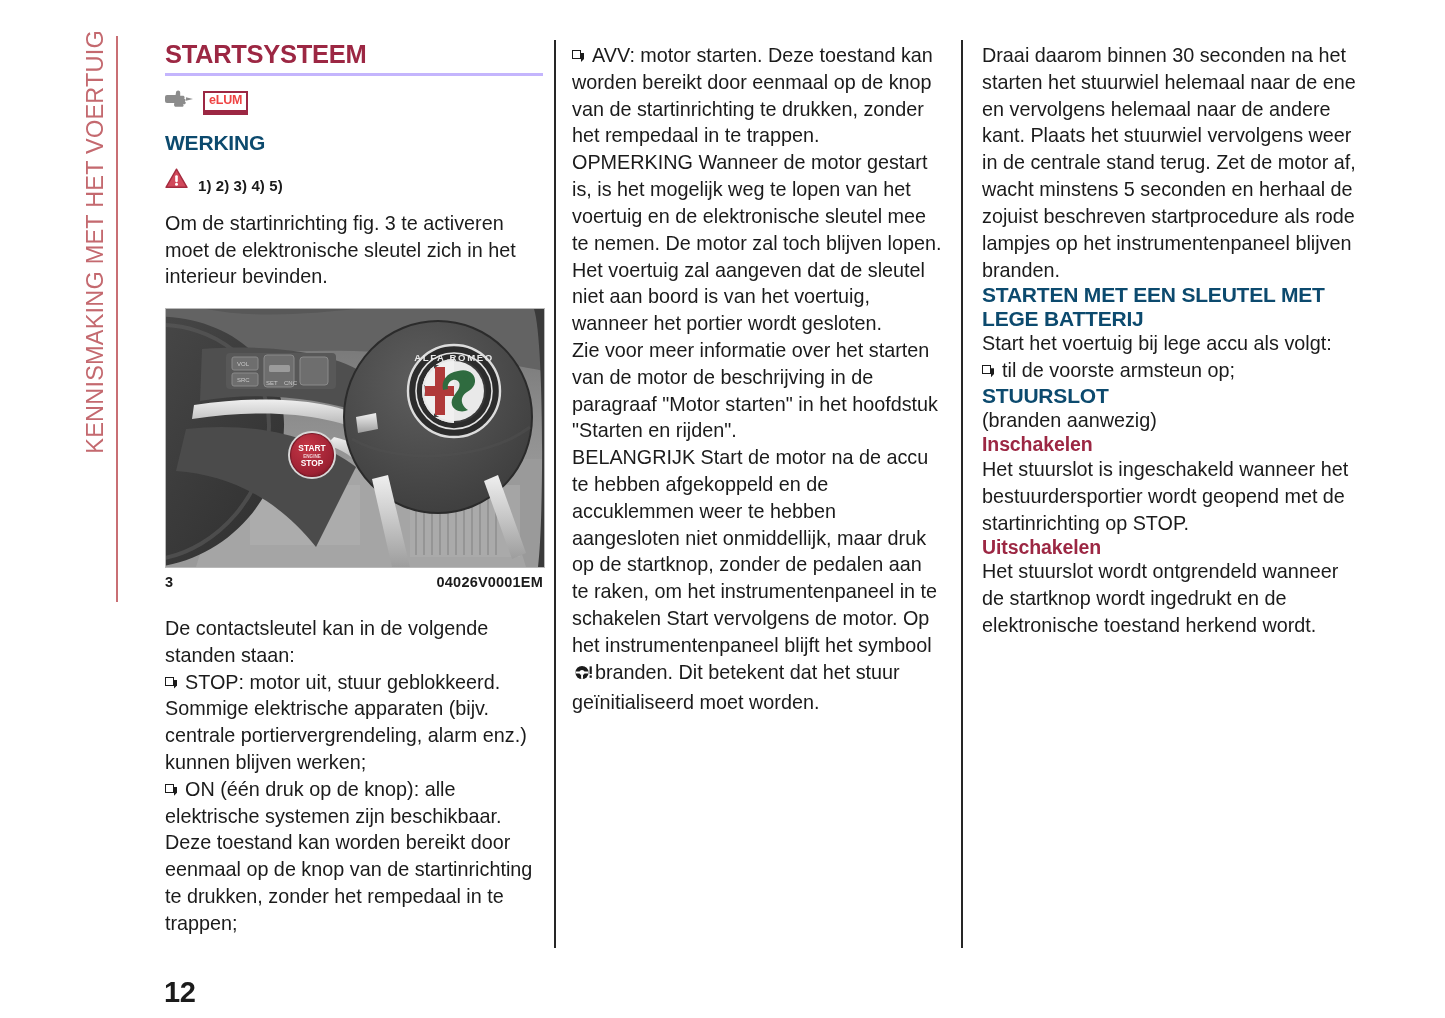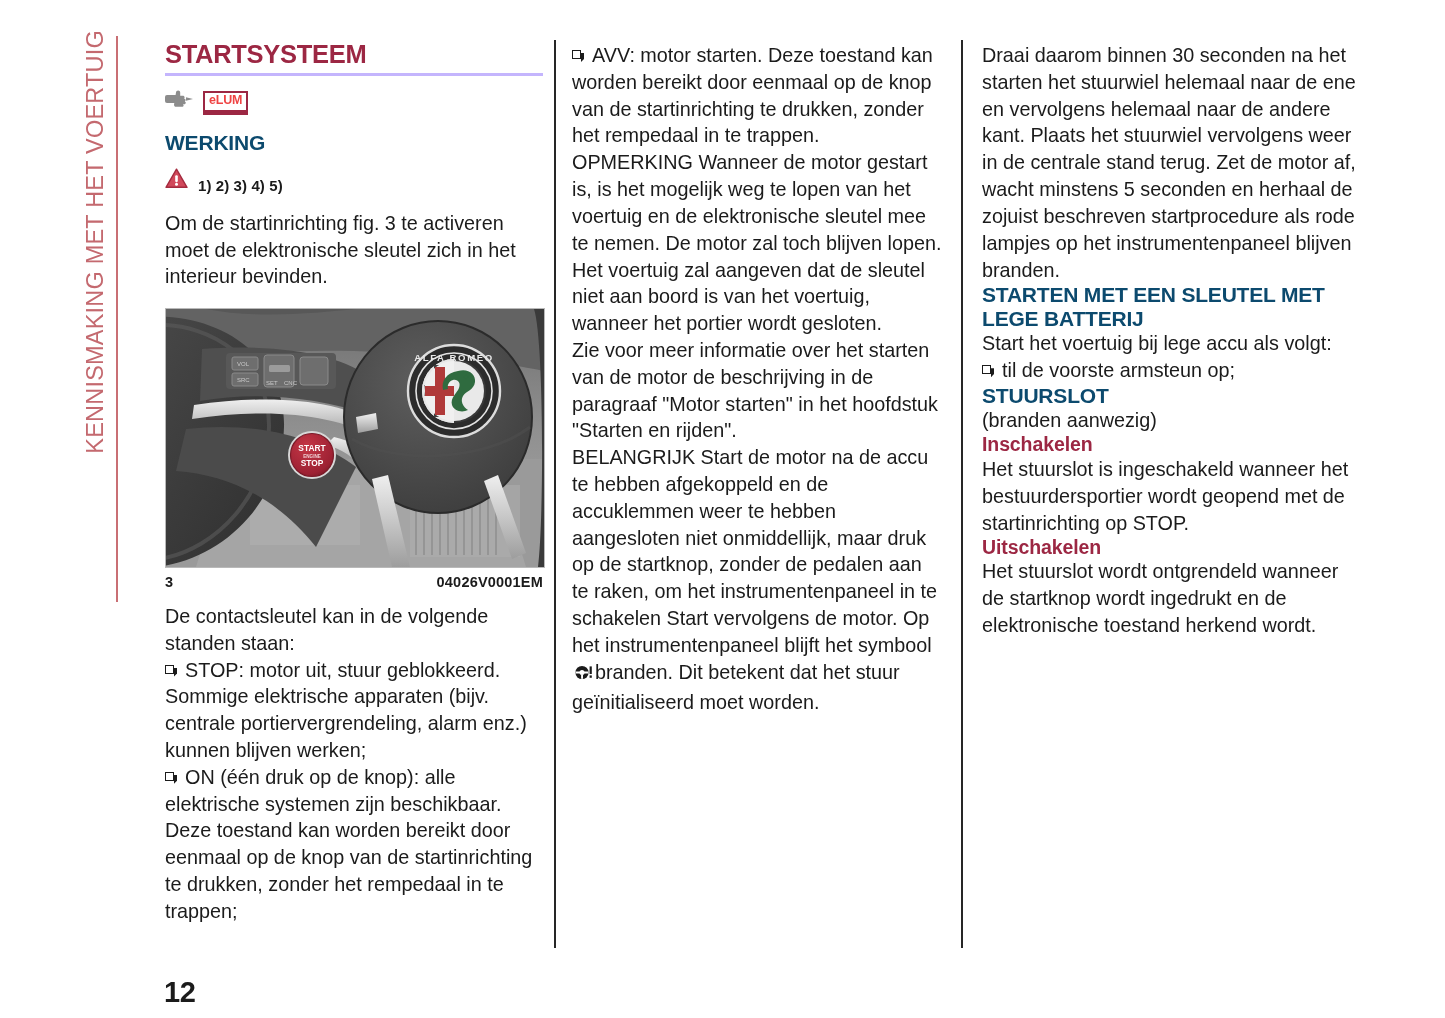--- a/index.html
+++ b/index.html
@@ -383,21 +383,21 @@
 
           <path d="M368 0 C 378 30 378 210 372 258 L 378 258 L 378 0 Z" fill="#3a3a3a"></path>
         </svg>
       </div>
       <div class="figcap">
         <span>3</span>
         <span>04026V0001EM</span>
       </div>
     </div>
 
-    <p class="body" style="margin-top:10px">De contactsleutel kan in de volgende standen staan:</p>
+    <p class="body" style="margin-top:22px">De contactsleutel kan in de volgende standen staan:</p>
 
     <p class="body bullet-item">
       <span class="sqbullet"></span><span>STOP: motor uit, stuur geblokkeerd. Sommige elektrische apparaten (bijv. centrale portiervergrendeling, alarm enz.) kunnen blijven werken;</span>
     </p>
 
     <p class="body bullet-item">
       <span class="sqbullet"></span><span>ON (één druk op de knop): alle elektrische systemen zijn beschikbaar. Deze toestand kan worden bereikt door eenmaal op de knop van de startinrichting te drukken, zonder het rempedaal in te trappen;</span>
     </p>
   </div>
 

